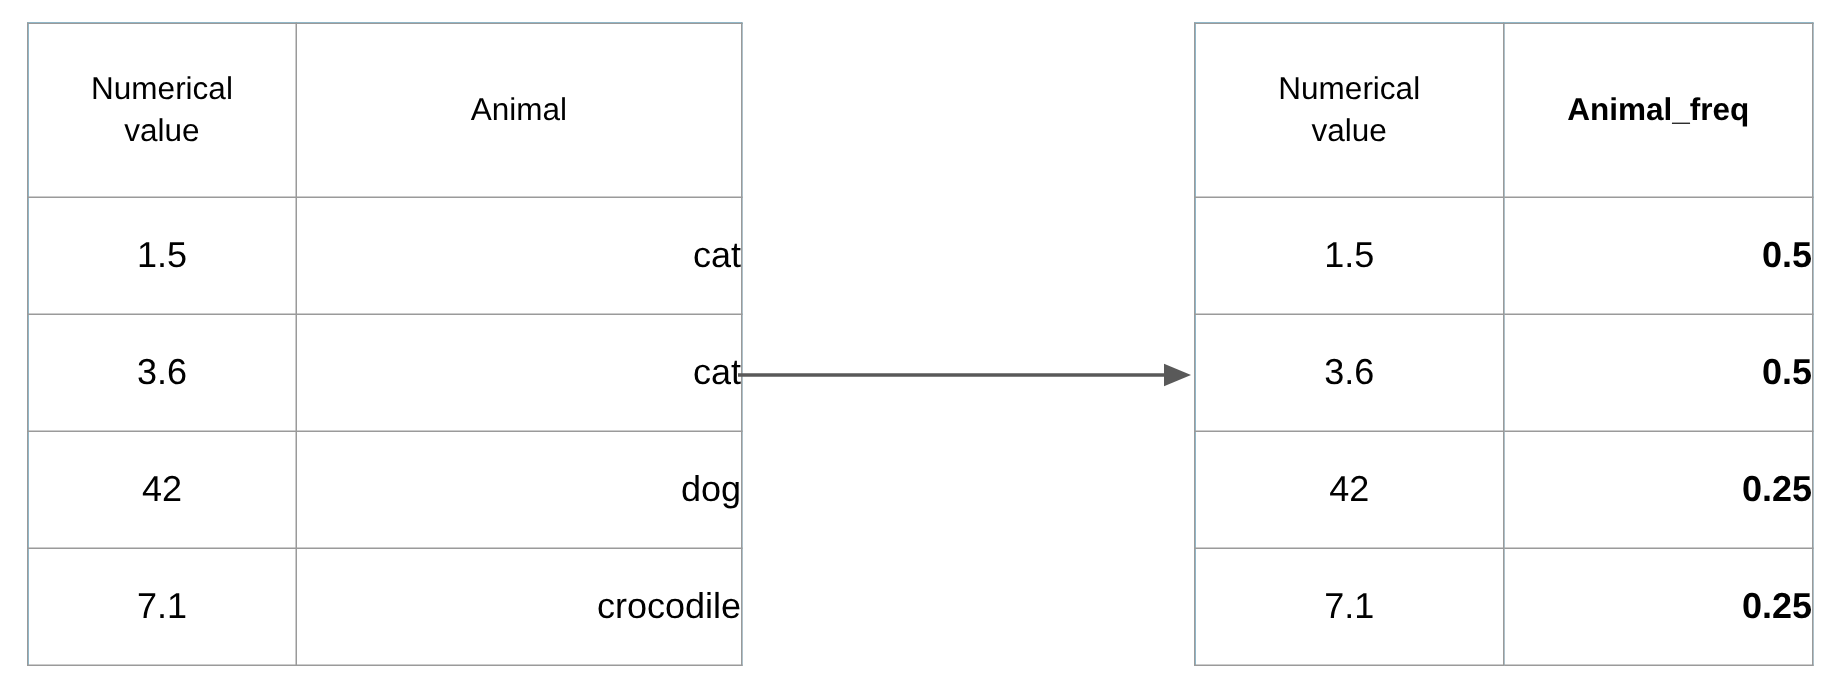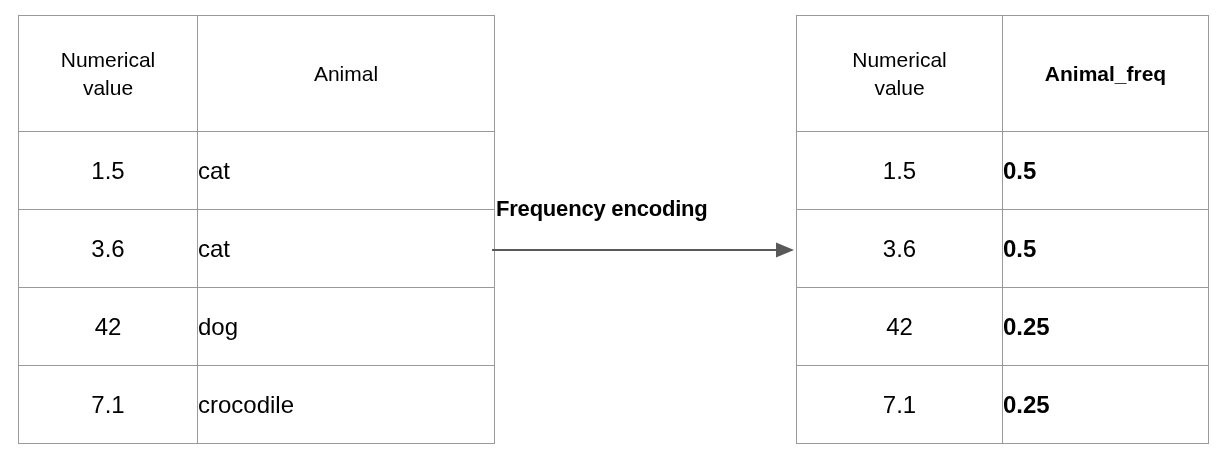--- a/index.html
+++ b/index.html
@@ -57,21 +57,21 @@
     line-height: 28px;
   }
   .body-cell {
     height: 77px;
     vertical-align: middle;
     font-size: 24px;
     line-height: 26px;
   }
   .cell-center { text-align: center; }
   .cell-left {
-    text-align: left;
+    text-align: right;
     padding-left: 18px;
   }
 
   
   #transform-arrow {
     position: absolute;
     left: 492px;
     top: 241px;
     width: 302px;
     height: 18px;
@@ -116,21 +116,20 @@
         <td class="body-cell cell-center col-num">42</td>
         <td class="body-cell cell-left col-cat">dog</td>
       </tr>
       <tr>
         <td class="body-cell cell-center col-num">7.1</td>
         <td class="body-cell cell-left col-cat">crocodile</td>
       </tr>
     </tbody>
   </table>
 
-  <div id="transform-label">Frequency encoding</div>
 
   <svg id="transform-arrow" viewBox="0 0 302 18" width="302" height="18" xmlns="http://www.w3.org/2000/svg">
     <line x1="0" y1="9" x2="284" y2="9" stroke="#595959" stroke-width="2.2"></line>
     <polygon points="284,1.5 302,9 284,16.5" fill="#595959"></polygon>
   </svg>
 
   <table class="data-table" id="table-encoded">
     <thead>
       <tr>
         <th class="hdr-cell cell-center col-num">

